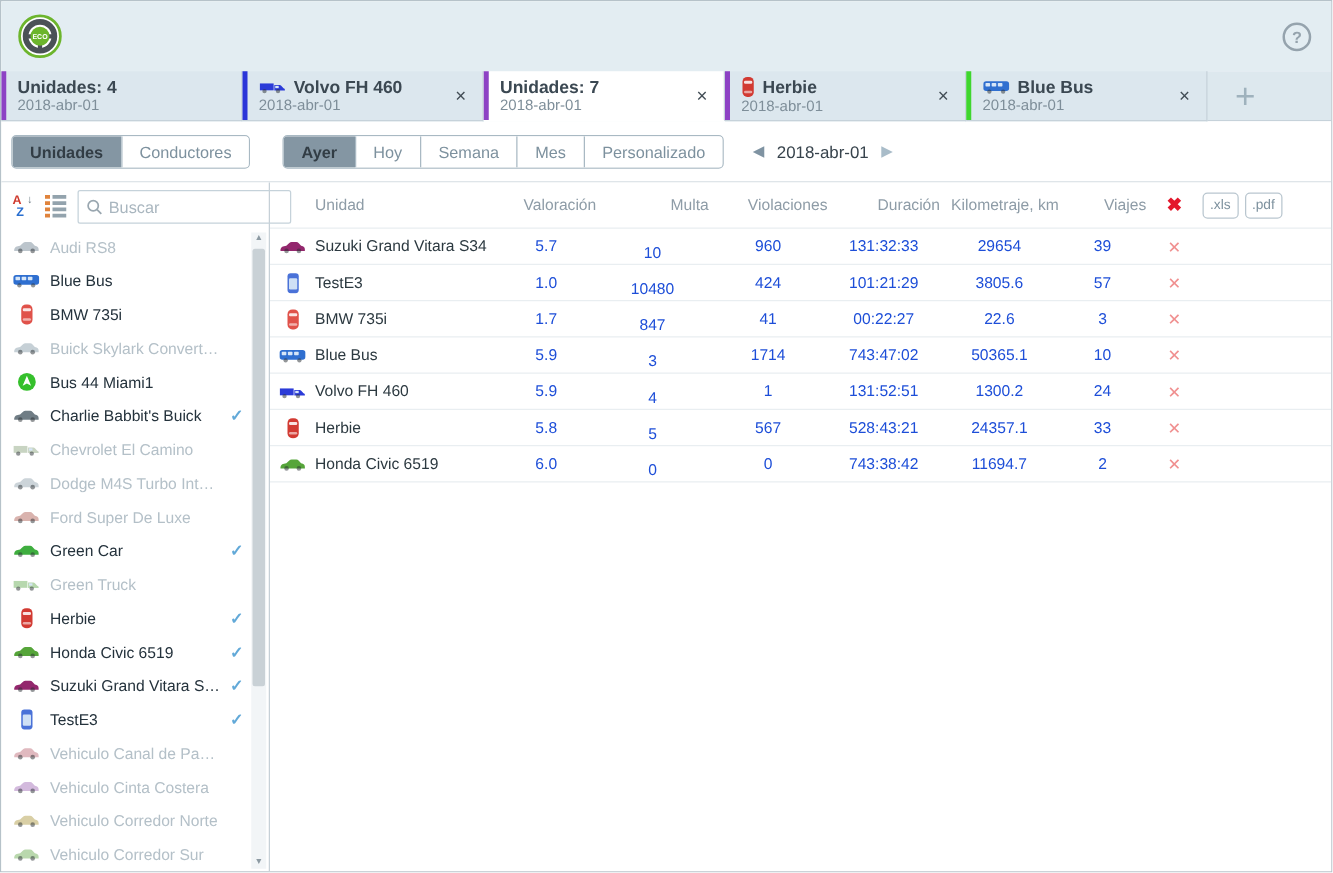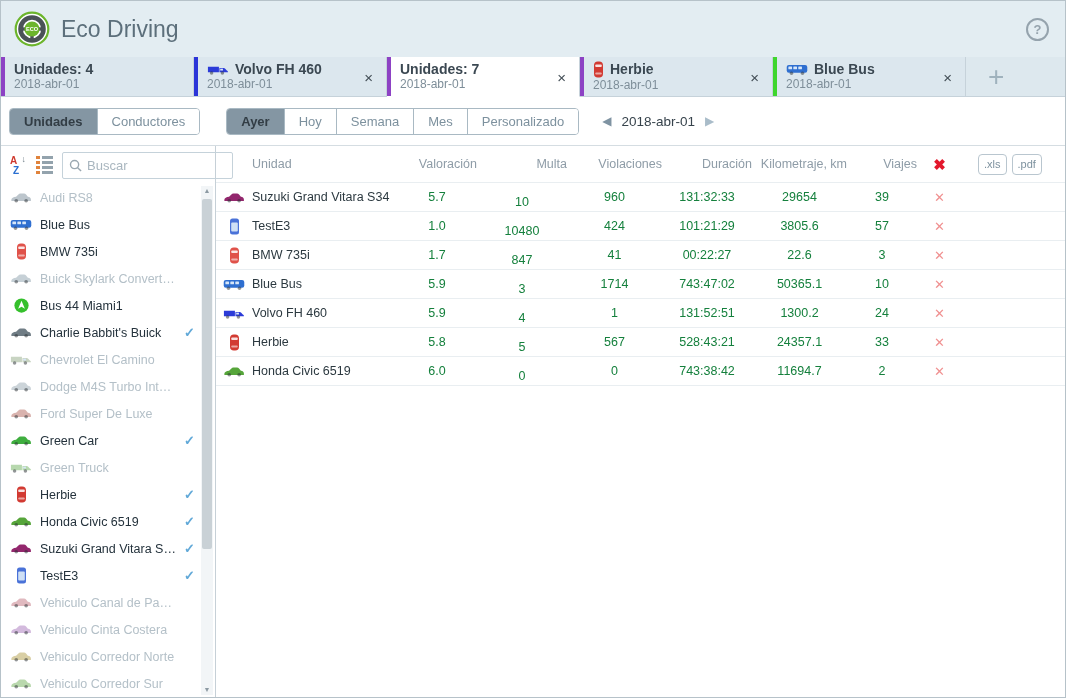--- a/index.html
+++ b/index.html
@@ -70,48 +70,47 @@
   .sb-down{position:absolute;bottom:0;left:0;right:0;height:10px;color:#8d9aa3;font-size:7px;text-align:center;line-height:10px;cursor:pointer;}
   .sb-thumb{position:absolute;top:13px;left:1px;right:1px;height:350px;background:#c9d1d6;border-radius:2px;cursor:grab;}
 
   
   .content{flex:1;min-width:0;background:#fff;}
   .thead,.trow{display:grid;grid-template-columns:36px 145px 80px 90px 95px 90px 95px 70px 45px 1fr;align-items:center;}
   .thead{height:36px;border-bottom:1px solid #e9eef1;}
   .thead .c{font-size:12.5px;color:#8e9ca7;text-align:right;white-space:nowrap;}
   .thead .c.name{text-align:left;}
   .thead .delall{color:#e3172c;font-size:15px;font-weight:bold;text-align:center;cursor:pointer;line-height:1;}
-  .exports{display:flex;justify-content:center;gap:5px;padding-right:7px;}
+  .exports{display:flex;justify-content:flex-start;gap:5px;padding-right:7px;}
   .exp{border:1px solid #b9c6cf;border-radius:4px;color:#7d919e;font-size:11px;padding:4px 5px;background:#fff;
        font-family:inherit;cursor:pointer;line-height:1;}
   .trow{height:28px;border-bottom:1px solid #e9eef1;}
   .trow .ic{display:flex;justify-content:center;align-items:center;}
   .trow .nm{font-size:12.5px;color:#2c3940;white-space:nowrap;overflow:hidden;}
-  .trow .v{font-size:12.5px;color:#15803d;text-align:center;}
+  .trow .v{font-size:12.5px;color:#1d4ed8;text-align:center;}
   .trow .v.multa{transform:translateY(5px);}
   .trow .del{color:#f09090;font-size:13px;text-align:center;cursor:pointer;line-height:1;}
 </style>
 </head>
 <body>
 
 <div class="app">
 
   <div class="hdr">
     <span class="logo">
       <svg width="36" height="36" viewBox="0 0 36 36">
         <circle cx="18" cy="18" r="16.3" fill="#ffffff" stroke="#6cb52c" stroke-width="2.2"></circle>
         <circle cx="18" cy="18" r="11.5" fill="none" stroke="#4b5257" stroke-width="4.6"></circle>
         <line x1="5.5" y1="18" x2="12" y2="18" stroke="#4b5257" stroke-width="3.4"></line>
         <line x1="24" y1="18" x2="30.5" y2="18" stroke="#4b5257" stroke-width="3.4"></line>
         <line x1="18" y1="24" x2="18" y2="30.5" stroke="#4b5257" stroke-width="3.4"></line>
         <circle cx="18" cy="18" r="7.6" fill="#6cb52c"></circle>
         <text x="18" y="20.4" text-anchor="middle" font-size="5.6" font-weight="bold" fill="#ffffff">ECO</text>
       </svg>
     </span>
-    <span class="hdr-title">Eco Driving</span>
     <span class="help">?</span>
   </div>
 
   <div class="tabs">
     <div class="tab">
     <span class="tab-accent" style="background: rgb(141, 66, 196);"></span>
     <div class="tab-body">
       <div class="tab-title">
 
         <span class="tab-title-text">Unidades: 4</span>

